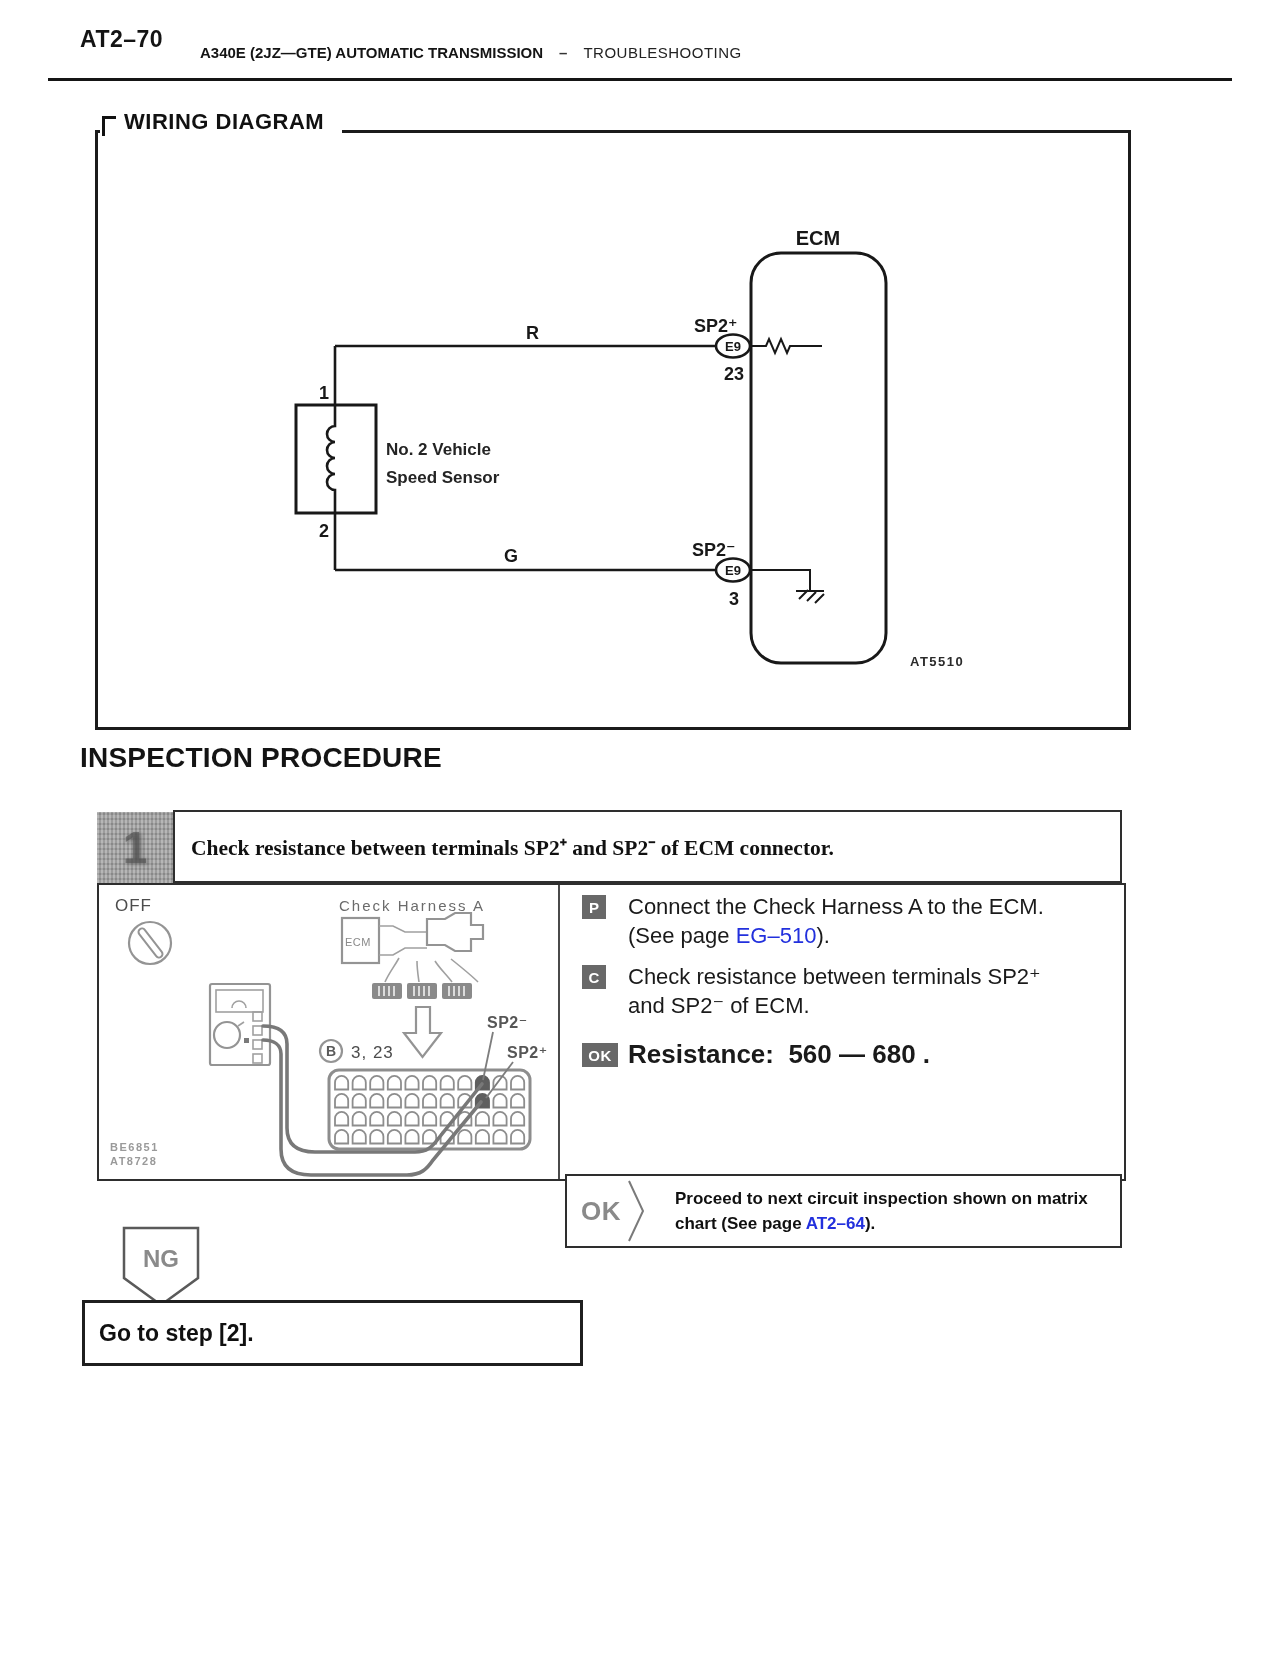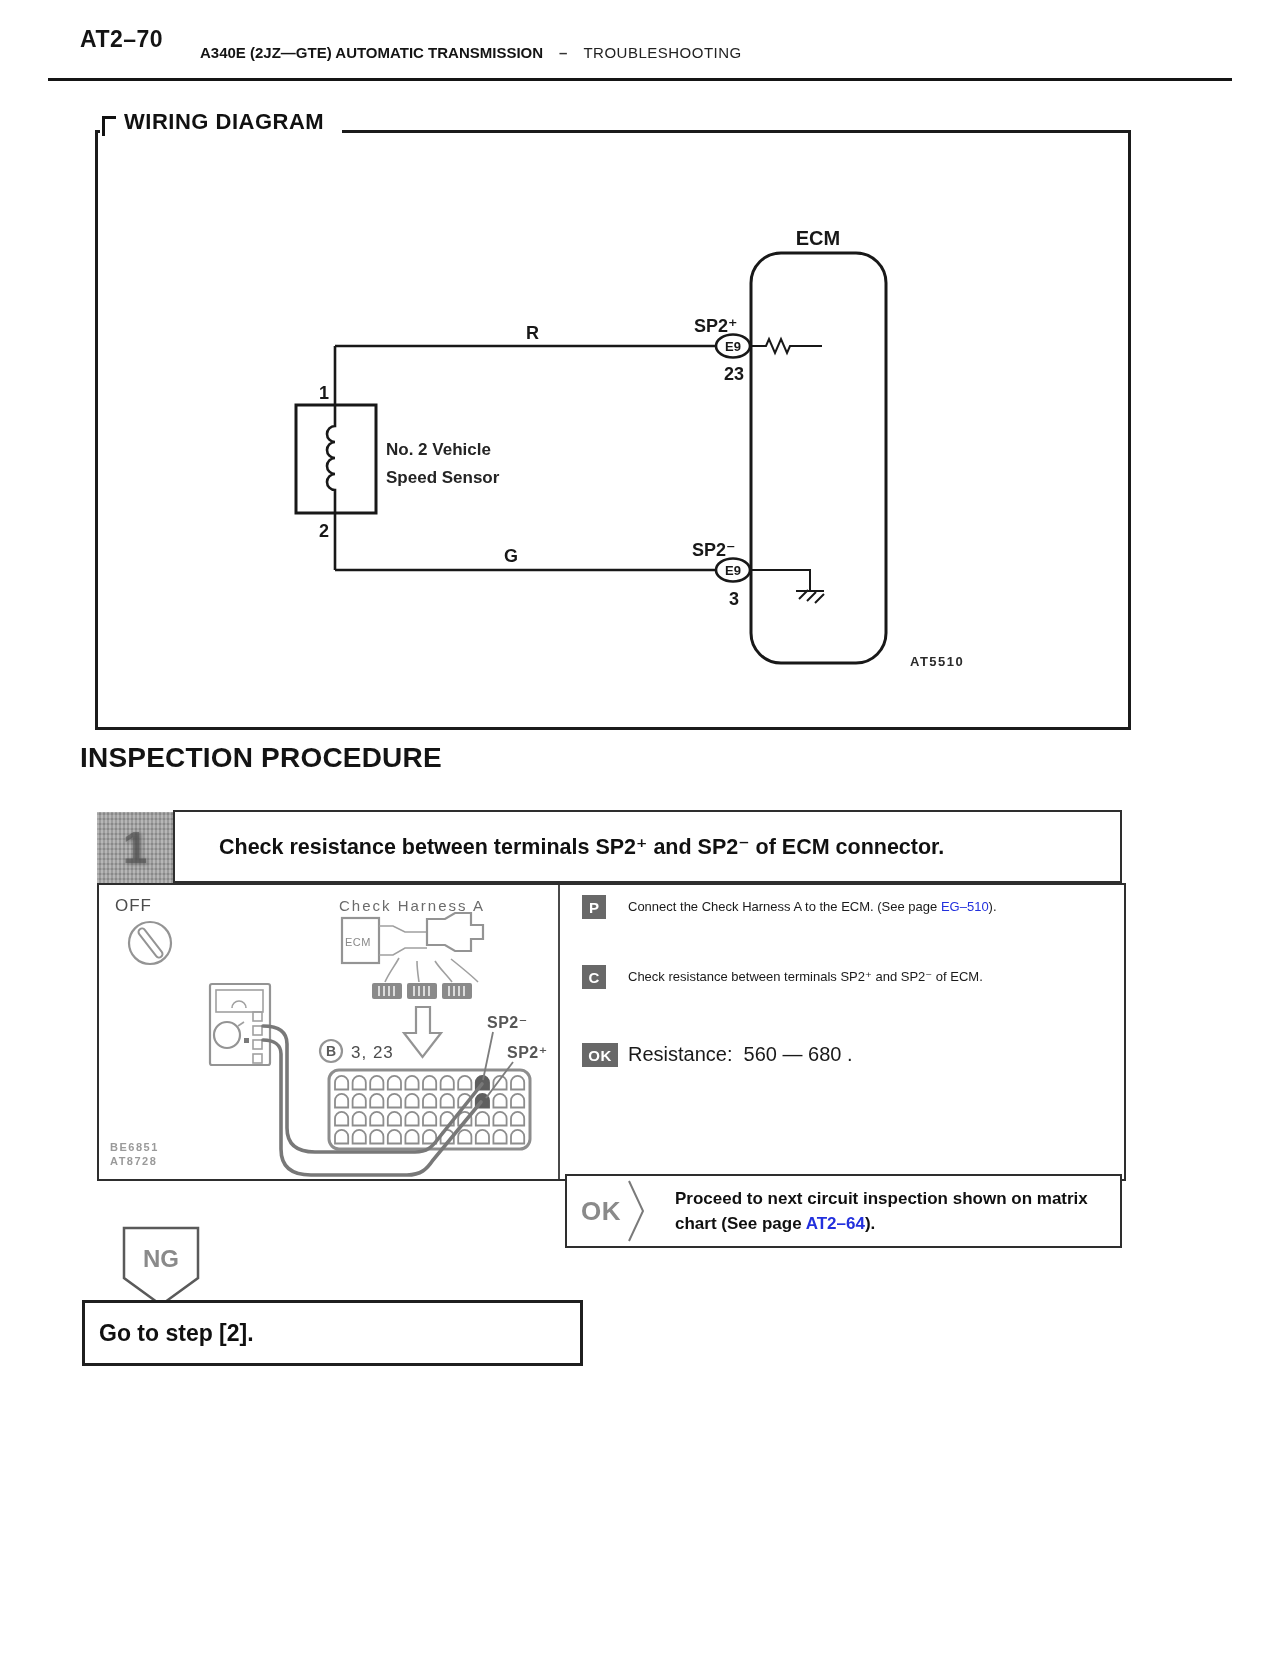--- a/index.html
+++ b/index.html
@@ -42,22 +42,22 @@
   
   .step-num{left:97px;top:812px;width:76px;height:71px;
     background:
       repeating-linear-gradient(90deg, rgba(255,255,255,.14) 0 2px, rgba(0,0,0,.09) 2px 4px),
       repeating-linear-gradient(0deg, rgba(255,255,255,.10) 0 3px, rgba(0,0,0,.08) 3px 5px),
       #a2a2a2;
     display:flex;align-items:center;justify-content:center;}
   .step-num span{font-size:44px;font-weight:bold;color:rgba(72,72,72,.55);
     text-shadow:2px 1px 4px rgba(90,90,90,.7);}
   .step-titlebar{left:173px;top:810px;width:949px;height:73px;border:2.5px solid #2e2e2e;background:#fff;
-    display:flex;align-items:center;padding-left:44px;box-sizing:border-box;
-    font-size:21.5px;font-weight:bold;color:#111;}
+    display:flex;align-items:center;padding-left:16px;box-sizing:border-box;
+    font-size:21.5px;font-weight:bold;color:#111;font-family:Liberation Serif, serif;}
   .step-panel{left:97px;top:883px;width:1025px;height:294px;border:2.5px solid #2e2e2e;background:#fff;box-sizing:content-box;}
   .panel-divider{position:absolute;left:459px;top:0;bottom:0;width:2px;background:#4a4a4a;}
   .illus-svg{position:absolute;left:0;top:0;width:459px;height:294px;}
 
   .gs{fill:#fff;stroke:#949494;stroke-width:2.2;}
   .gthin{fill:none;stroke:#a0a0a0;stroke-width:1.6;}
   .conn{fill:#fff;stroke:#8d8d8d;stroke-width:3;}
   .lead{fill:none;stroke:#787878;stroke-width:3.6;stroke-linecap:round;}
   .leader{fill:none;stroke:#7d7d7d;stroke-width:1.8;}
   .slot-outer{stroke:#949494;stroke-width:9;stroke-linecap:round;}
@@ -68,22 +68,22 @@
   .g11{font-size:11px;fill:#8a8a8a;letter-spacing:.5px;}
   .g16b{font-size:16px;fill:#565656;font-weight:bold;letter-spacing:.5px;}
   .code{font-size:11px;fill:#9a9a9a;letter-spacing:1.5px;font-weight:bold;}
 
   
   .panel-right{position:absolute;left:461px;top:0;right:0;bottom:0;}
   .instr{position:absolute;left:0;right:0;}
   .badge{position:absolute;left:22px;top:0;width:24px;height:24px;background:#686868;color:#fff;
     font-size:15px;font-weight:bold;display:flex;align-items:center;justify-content:center;}
   .badge-wide{width:36px;letter-spacing:.5px;}
-  .instr-text{position:absolute;left:68px;top:-3px;width:442px;font-size:13px;line-height:29px;color:#1a1a1a;}
-  .spec{font-weight:normal;font-size:20px;white-space:pre-wrap;}
+  .instr-text{position:absolute;left:68px;top:-3px;width:442px;font-size:22px;line-height:29px;color:#1a1a1a;}
+  .spec{font-weight:bold;font-size:26px;white-space:pre-wrap;}
   a.ref{color:#2230dd;text-decoration:none;cursor:pointer;}
 
   
   .okrow{left:565px;top:1174px;width:557px;height:74px;border:2.5px solid #2e2e2e;background:#fff;
     display:flex;align-items:center;box-sizing:border-box;}
   .okrow-label{margin-left:14px;font-size:26px;font-weight:bold;color:#8a8a8a;letter-spacing:.5px;}
   .chev{width:20px;height:64px;margin-left:6px;flex:none;}
   .chev polyline{fill:none;stroke:#7a7a7a;stroke-width:2;}
   .okrow-text{margin-left:28px;width:465px;font-size:17px;font-weight:bold;line-height:25px;color:#101010;}
 

